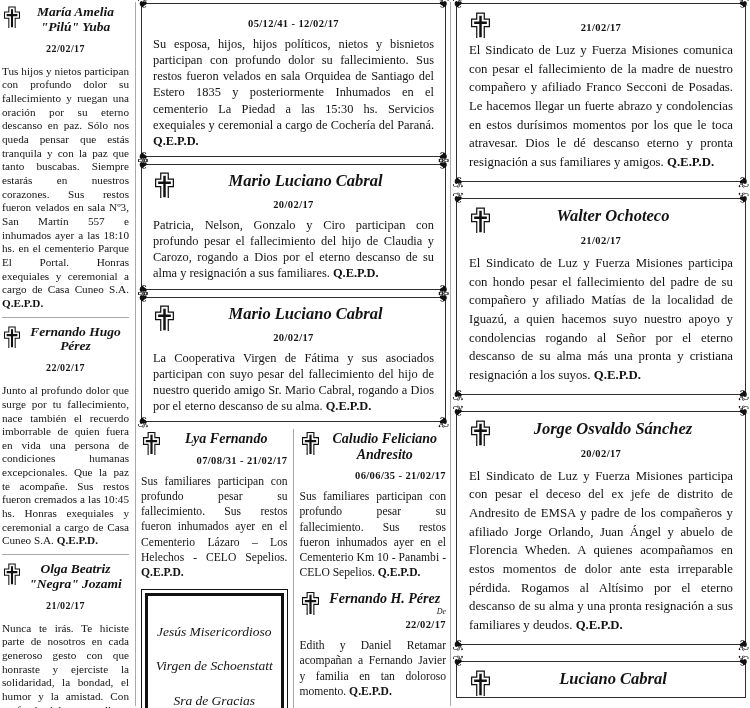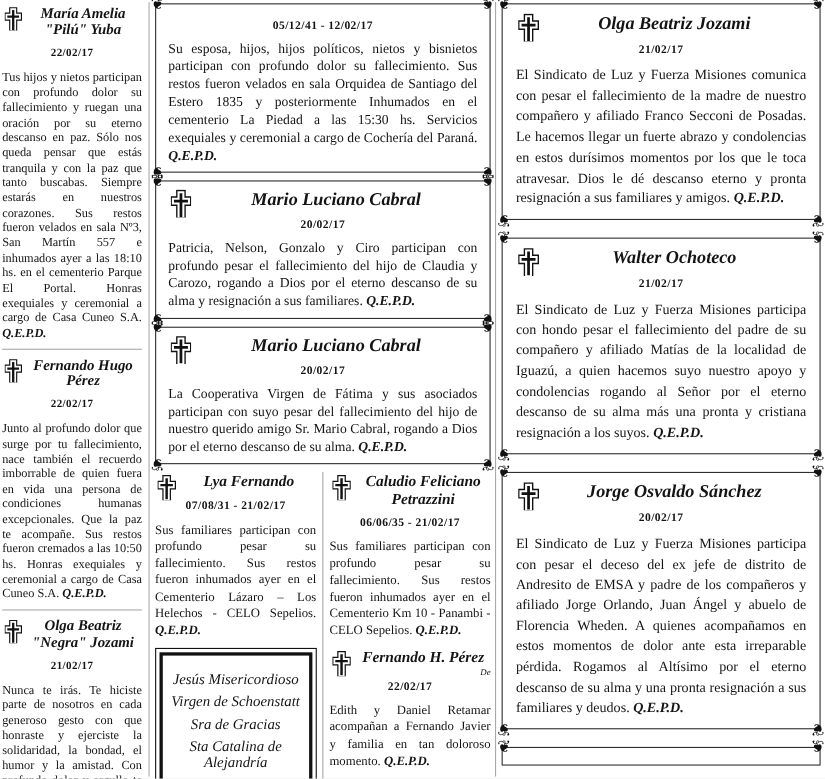--- a/index.html
+++ b/index.html
@@ -15,53 +15,53 @@
   .subcol2 { width:50%; border-right:1px solid #a9a9a9; padding-right:5px; }
   .subcol3 { width:50%; padding-left:6px; }
 
   
   .notice { position:relative; }
   .nhead { position:relative; text-align:center; padding:2px 2px 0 26px; }
   .cross-w { position:absolute; left:2px; top:2px; }
   .nname { font-style:italic; font-weight:bold; font-size:16.5px; line-height:1.1; }
   .ndate { text-align:center; font-weight:bold; font-size:10.5px; margin:9px 0 7px; letter-spacing:.4px; }
   .nbody { text-align:justify; font-size:12.4px; line-height:1.3; }
-  .qepd  { font-weight:bold; font-style:italic; }
+  .qepd  { font-weight:bold; }
 
   
   .boxed { border:1px solid #2e2e2e; padding:5px 11px 7px; margin-bottom:7px; position:relative; background:#fff; }
   .corner { position:absolute; font-size:15px; line-height:1; color:#111;
             font-family:"DejaVu Sans",sans-serif; }
   .c-tl { left:-5px; top:-8px; }
   .c-tr { right:-5px; top:-8px; transform:scaleX(-1); }
   .c-bl { left:-5px; bottom:-8px; transform:scaleY(-1); }
   .c-br { right:-5px; bottom:-8px; transform:scale(-1,-1); }
 
   
   .sm .nhead { padding-left:22px; padding-top:1px; }
   .sm .nname { font-size:13.5px; }
   .sm .ndate { font-size:10px; margin:8px 0 6px; }
   .sm .nbody { font-size:11.2px; line-height:1.22;margin-top:11px; }
   .hsep { border-top:1px solid #a9a9a9; margin:6px 0 6px; }
 
   
   .md .nname { font-size:14px; }
   .md .nbody { font-size:11.6px; line-height:1.32; }
-  .md .ndate { margin:8px 0 8px; }
+  .md .ndate { margin:8px 0 8px;text-align:right; }
   .tiny-de { text-align:right; font-size:8px; font-style:italic; margin-top:1px; }
 
   
   .lg .nbody { font-size:12.8px; line-height:1.46; }
   .lg .ndate { margin:10px 0 8px; }
   .col4 .boxed { margin-bottom:16px; padding:6px 12px 9px; }
 
   
   .prayer-outer { border:1px solid #111; padding:3px; margin-top:8px; }
   .prayer-inner { border:3px solid #111; padding:8px 4px 6px; text-align:center; }
-  .prayer-line { font-style:italic; font-size:13.5px; line-height:1.0; margin:7px 0; }
+  .prayer-line { font-style:italic; font-size:13.5px; line-height:1.0; margin:21px 0; }
 </style>
 </head>
 <body>
 
 <svg width="0" height="0" style="position:absolute" aria-hidden="true">
   <symbol id="cross-sym" viewBox="0 0 26 34">
     <path d="M10 3 h6 v8 h7 v6 h-7 v18 h-6 v-18 h-7 v-6 h7 z" fill="none" stroke="#111" stroke-width="6" stroke-linejoin="miter"></path>
     <path d="M10 3 h6 v8 h7 v6 h-7 v18 h-6 v-18 h-7 v-6 h7 z" fill="#111" stroke="#fff" stroke-width="2.6"></path>
   </symbol>
 </svg>
@@ -84,21 +84,21 @@
     <div class="hsep"></div>
 
     <div class="notice sm">
       <div class="nhead">
         <span class="cross-w"><svg width="16" height="22">
               <use href="#cross-sym"></use>
             </svg></span>
         <div class="nname">Fernando Hugo Pérez</div>
       </div>
       <div class="ndate">22/02/17</div>
-      <div class="nbody"><span>Junto al profundo dolor que surge por tu fallecimiento, nace también el recuerdo imborrable de quien fuera en vida una persona de condiciones humanas excepcionales. Que la paz te acompañe. Sus restos fueron cremados a las 10:50 hs. Honras exequiales y ceremonial a cargo de Casa Cuneo S.A.</span> <span class="qepd">Q.E.P.D.</span></div>
+      <div class="nbody"><span>Junto al profundo dolor que surge por tu fallecimiento, nace también el recuerdo imborrable de quien fuera en vida una persona de condiciones humanas excepcionales. Que la paz te acompañe. Sus restos fueron cremados a las 10:45 hs. Honras exequiales y ceremonial a cargo de Casa Cuneo S.A.</span> <span class="qepd">Q.E.P.D.</span></div>
     </div>
 
     <div class="hsep"></div>
 
     <div class="notice sm">
       <div class="nhead">
         <span class="cross-w"><svg width="16" height="22">
               <use href="#cross-sym"></use>
             </svg></span>
         <div class="nname">Olga Beatriz "Negra" Jozami</div>
@@ -174,21 +174,21 @@
           </div>
         </div>
       </div>
 
       <div class="subcol3">
         <div class="notice md">
           <div class="nhead">
             <span class="cross-w"><svg width="17" height="24">
                   <use href="#cross-sym"></use>
                 </svg></span>
-            <div class="nname">Caludio Feliciano Petrazzini</div>
+            <div class="nname">Caludio Feliciano Andresito</div>
           </div>
           <div class="ndate">06/06/35 - 21/02/17</div>
           <div class="nbody"><span>Sus familiares participan con profundo pesar su fallecimiento. Sus restos fueron inhumados ayer en el Cementerio Km 10 - Panambi - CELO Sepelios.</span> <span class="qepd">Q.E.P.D.</span></div>
         </div>
 
         <div class="notice md" style="margin-top:8px">
           <div class="nhead">
             <span class="cross-w"><svg width="17" height="24">
                   <use href="#cross-sym"></use>
                 </svg></span>
@@ -207,21 +207,20 @@
 
     <div class="notice boxed lg">
       <span class="corner c-tl">❦</span>
         <span class="corner c-tr">❦</span>
         <span class="corner c-bl">❦</span>
         <span class="corner c-br">❦</span>
       <div class="nhead">
         <span class="cross-w"><svg width="19" height="26">
               <use href="#cross-sym"></use>
             </svg></span>
-        <div class="nname">Olga Beatriz Jozami</div>
       </div>
       <div class="ndate">21/02/17</div>
       <div class="nbody"><span>El Sindicato de Luz y Fuerza Misiones comunica con pesar el fallecimiento de la madre de nuestro compañero y afiliado Franco Secconi de Posadas. Le hacemos llegar un fuerte abrazo y condolencias en estos durísimos momentos por los que le toca atravesar. Dios le dé descanso eterno y pronta resignación a sus familiares y amigos.</span> <span class="qepd">Q.E.P.D.</span></div>
     </div>
 
     <div class="notice boxed lg">
       <span class="corner c-tl">❦</span>
         <span class="corner c-tr">❦</span>
         <span class="corner c-bl">❦</span>
         <span class="corner c-br">❦</span>
@@ -246,16 +245,22 @@
             </svg></span>
         <div class="nname">Jorge Osvaldo Sánchez</div>
       </div>
       <div class="ndate">20/02/17</div>
       <div class="nbody"><span>El Sindicato de Luz y Fuerza Misiones participa con pesar el deceso del ex jefe de distrito de Andresito de EMSA y padre de los compañeros y afiliado Jorge Orlando, Juan Ángel y abuelo de Florencia Wheden. A quienes acompañamos en estos momentos de dolor ante esta irreparable pérdida. Rogamos al Altísimo por el eterno descanso de su alma y una pronta resignación a sus familiares y deudos.</span> <span class="qepd">Q.E.P.D.</span></div>
     </div>
 
     <div class="notice boxed lg">
       <span class="corner c-tl">❦</span>
         <span class="corner c-tr">❦</span>
+      <div class="nhead">
+        <span class="cross-w"><svg width="19" height="26">
+              <use href="#cross-sym"></use>
+            </svg></span>
+        <div class="nname">Luciano Cabral</div>
+      </div>
 
     </div>
   </div>
 </div>
 
 </body></html>

